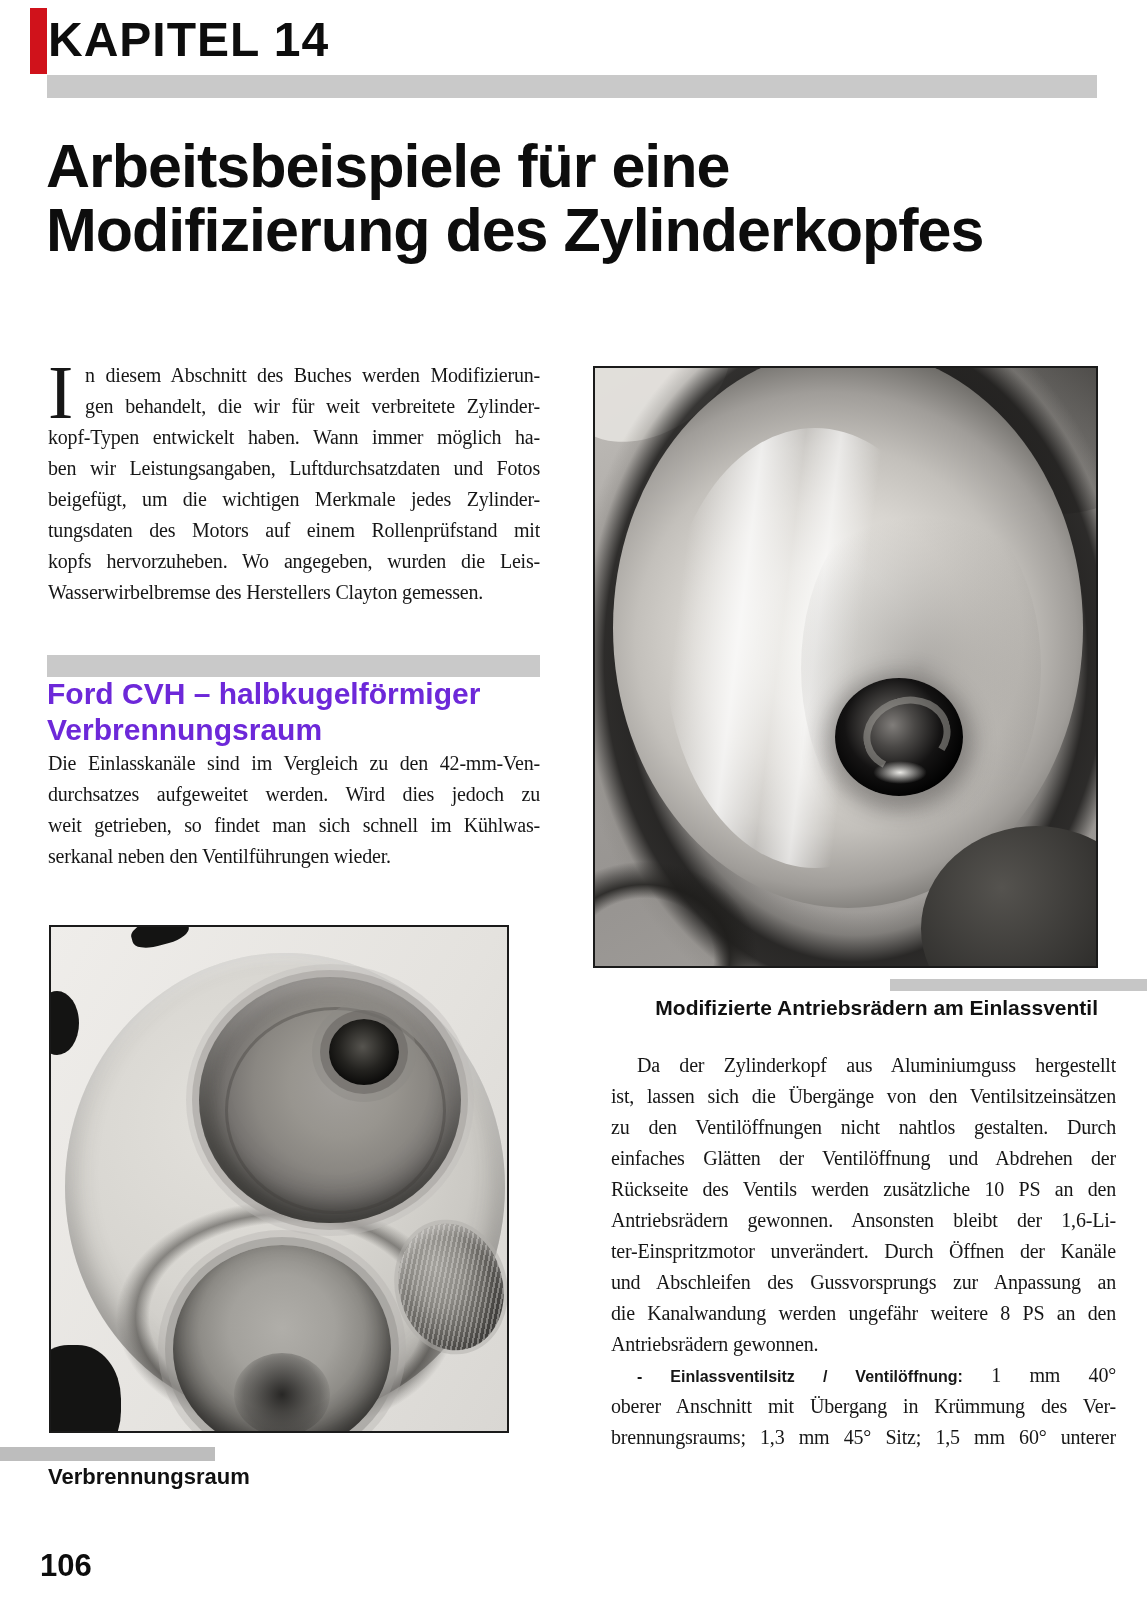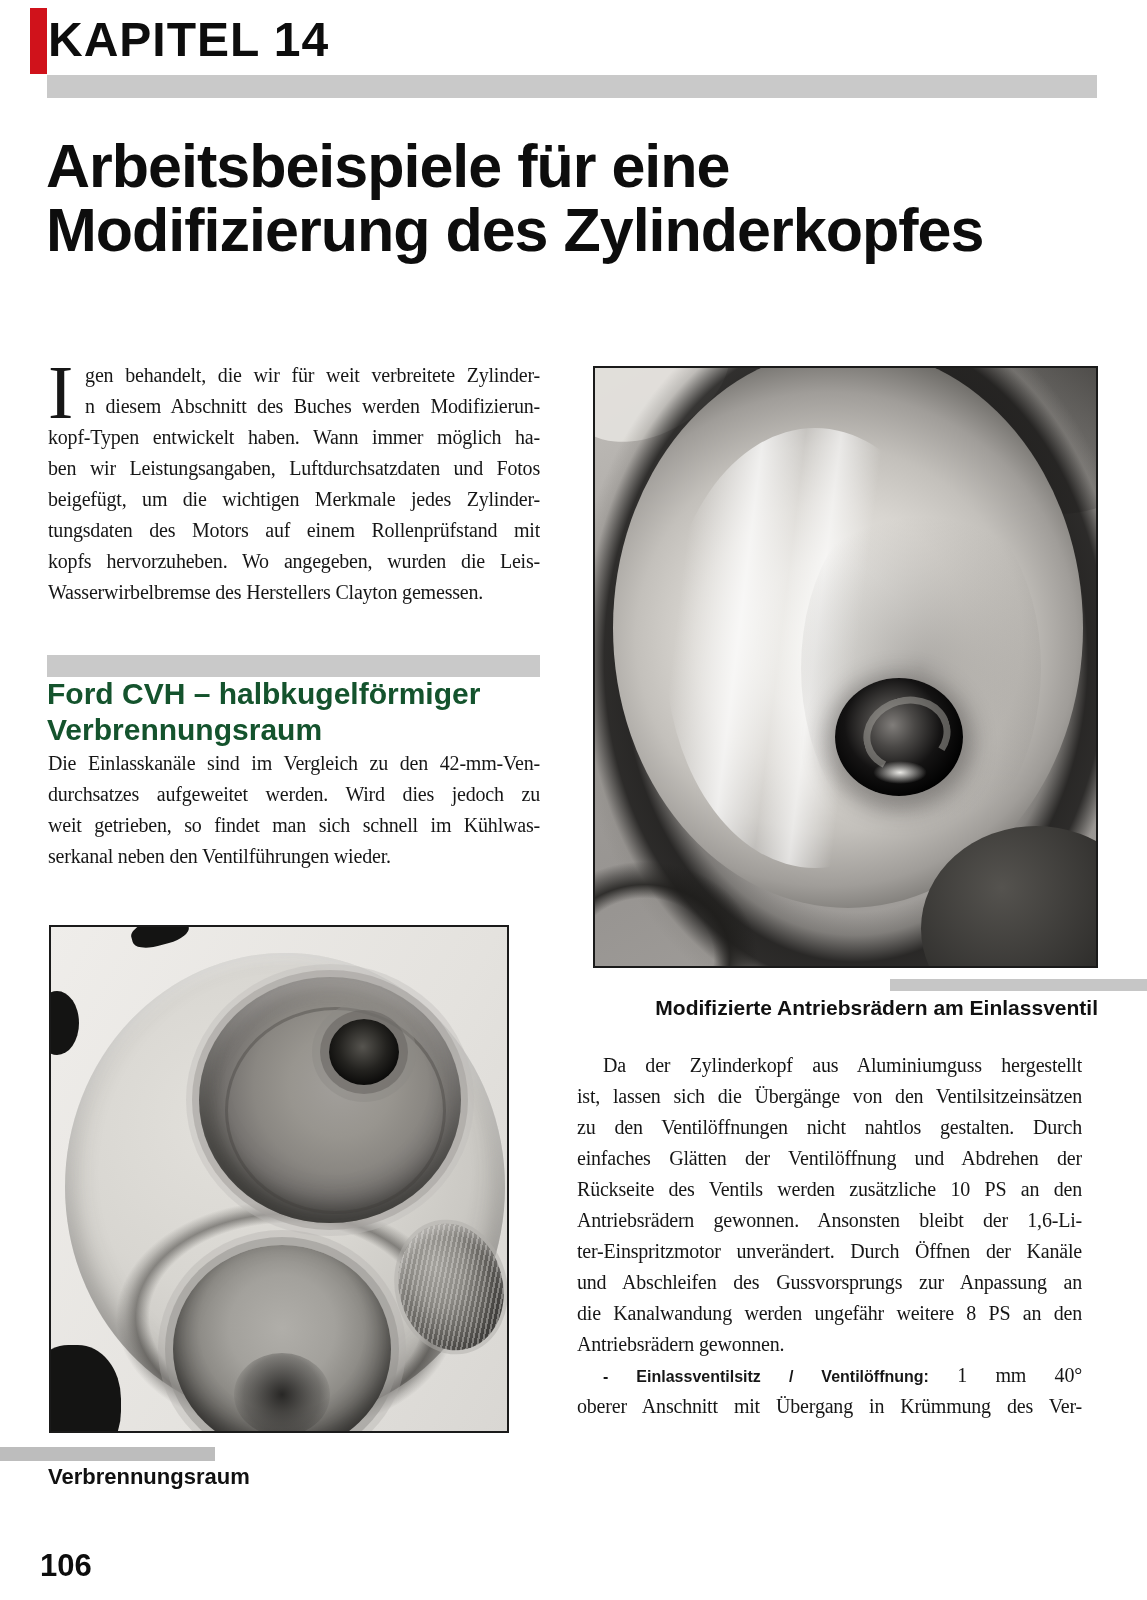--- a/index.html
+++ b/index.html
@@ -29,24 +29,24 @@
   .jl{height:31px; overflow:hidden; text-align:justify; text-align-last:justify;}
   .jl-last{height:31px; overflow:hidden; text-align:left; text-align-last:left;}
   .dropcap{
     float:left; font-family:"Liberation Serif","DejaVu Serif",serif;
     font-size:76px; line-height:60px; height:60px; padding:2px 12px 0 0; color:#161616;
   }
   .bar-section{left:47px; top:655px; width:493px; height:22px;}
   .section-heading{
     position:absolute; left:47px; top:676px; width:493px;
     font-family:"Liberation Sans","DejaVu Sans",sans-serif;
-    font-weight:bold; font-size:30px; line-height:36px; color:#14532d;
+    font-weight:bold; font-size:30px; line-height:36px; color:#6d28d9;
   }
   .section-para{top:748px;}
-  .col-right{position:absolute; left:577px; width:505px;}
+  .col-right{position:absolute; left:611px; width:505px;}
   .right-text{top:1050px;}
   .ind{padding-left:26px;}
   .lead-bold{
     font-family:"Liberation Sans","DejaVu Sans",sans-serif;
     font-weight:bold; font-size:16px; letter-spacing:0;
   }
   
   .bar-caption-right{left:890px; top:979px; width:257px; height:12px; background:#c6c6c6;}
   .caption-right{
     position:absolute; left:593px; top:996px; width:505px; text-align:right;
@@ -133,22 +133,22 @@
   <div class="kapitel">KAPITEL 14</div>
   <div class="bar bar-header"></div>
 
   <div class="page-title">
     <div>Arbeitsbeispiele für eine</div>
     <div>Modifizierung des Zylinderkopfes</div>
   </div>
 
   <div class="col-left intro body-text">
     <span class="dropcap">I</span>
+    <div class="jl">n diesem Abschnitt des Buches werden Modifizierun-</div>
     <div class="jl">gen behandelt, die wir für weit verbreitete Zylinder-</div>
-    <div class="jl">n diesem Abschnitt des Buches werden Modifizierun-</div>
     <div class="jl">kopf-Typen entwickelt haben. Wann immer möglich ha-</div>
     <div class="jl">ben wir Leistungsangaben, Luftdurchsatzdaten und Fotos</div>
     <div class="jl">beigefügt, um die wichtigen Merkmale jedes Zylinder-</div>
     <div class="jl">tungsdaten des Motors auf einem Rollenprüfstand mit</div>
     <div class="jl">kopfs hervorzuheben. Wo angegeben, wurden die Leis-</div>
     <div class="jl-last">Wasserwirbelbremse des Herstellers Clayton gemessen.</div>
   </div>
 
   <div class="bar bar-section"></div>
   <div class="section-heading">
@@ -200,17 +200,18 @@
     <div class="jl">Antriebsrädern gewonnen. Ansonsten bleibt der 1,6-Li-</div>
     <div class="jl">ter-Einspritzmotor unverändert. Durch Öffnen der Kanäle</div>
     <div class="jl">und Abschleifen des Gussvorsprungs zur Anpassung an</div>
     <div class="jl">die Kanalwandung werden ungefähr weitere 8 PS an den</div>
     <div class="jl-last">Antriebsrädern gewonnen.</div>
     <div class="jl ind">
       <span class="lead-bold">- Einlassventilsitz / Ventilöffnung:</span>
       <span>1 mm 40°</span>
     </div>
     <div class="jl">oberer Anschnitt mit Übergang in Krümmung des Ver-</div>
+    <div class="jl">brennungsraums; 1,3 mm 45° Sitz; 1,5 mm 60° unterer</div>
   </div>
 
   <div class="page-num">106</div>
 
 </div>
 
 </body></html>

